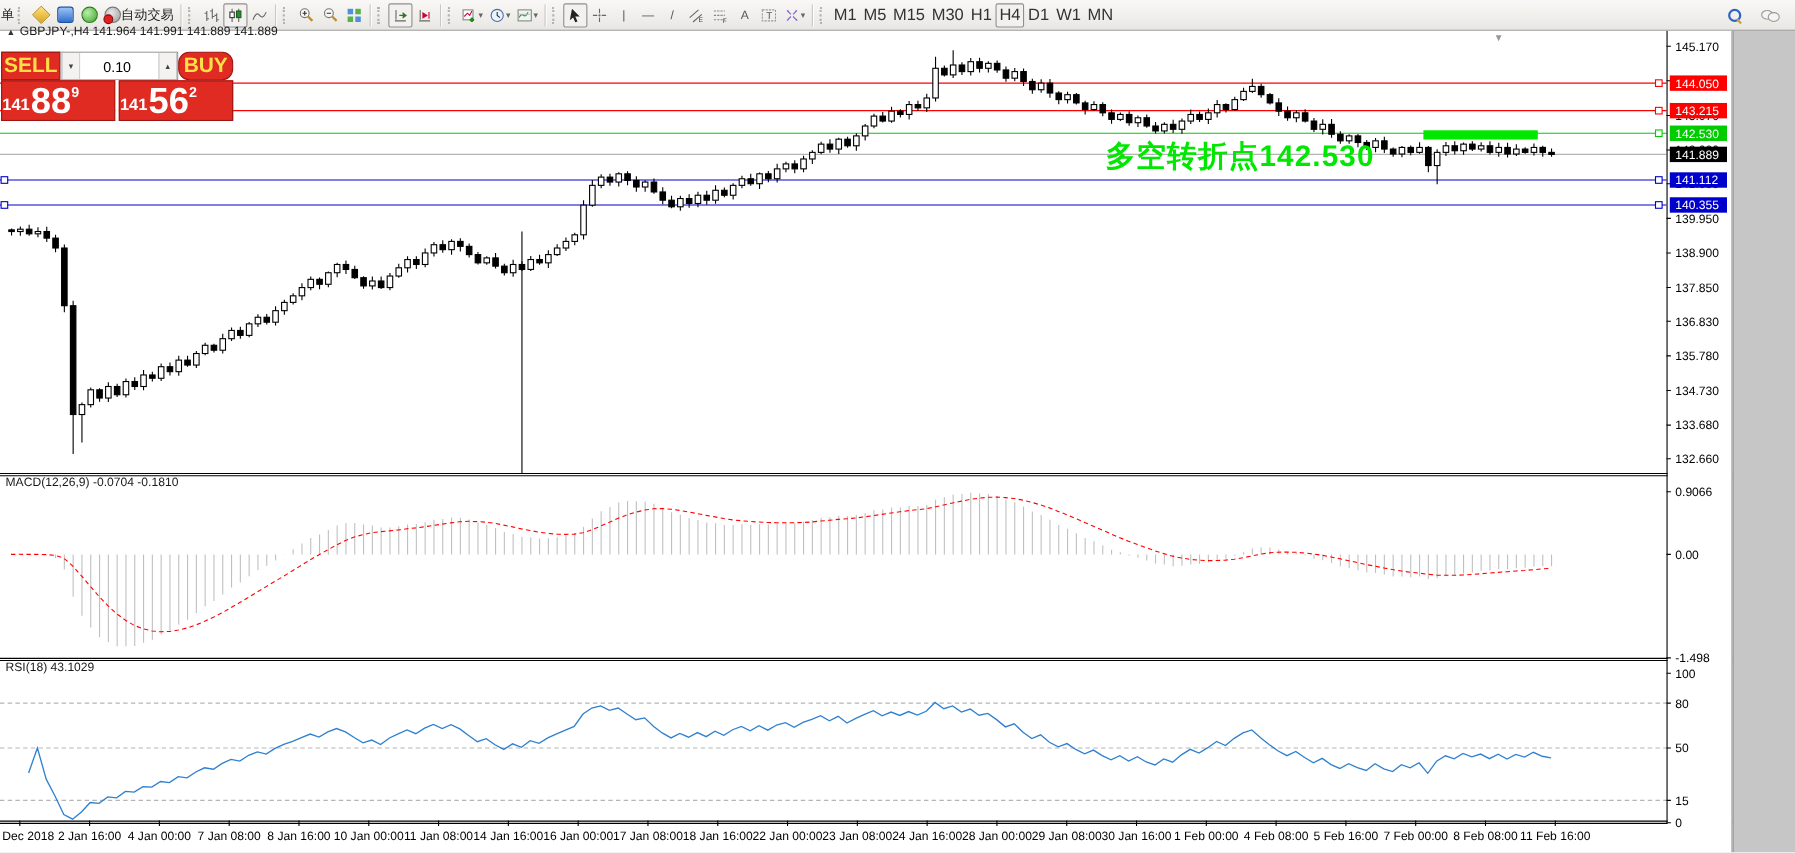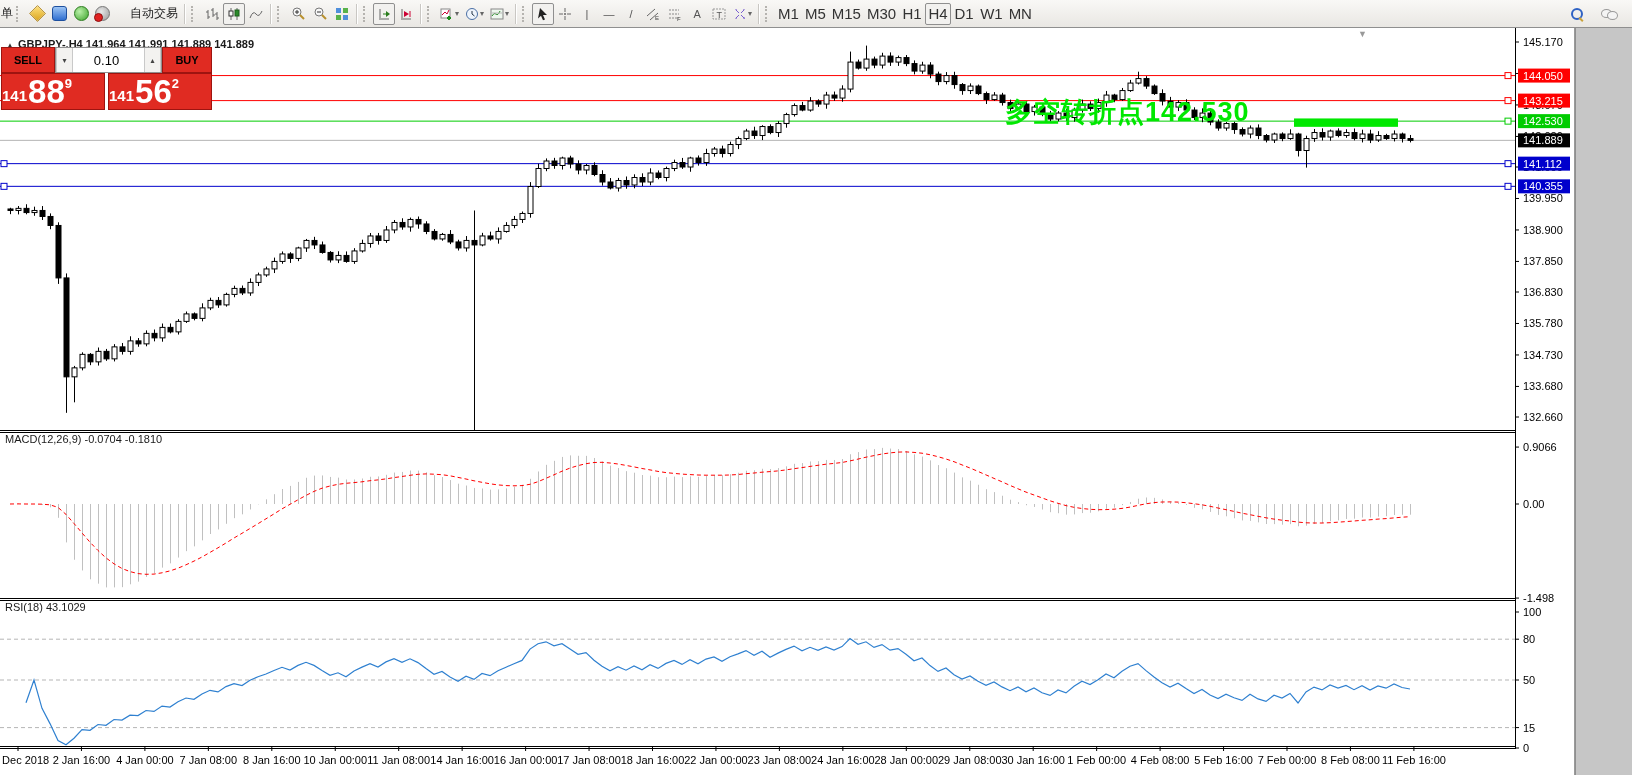--- a/index.html
+++ b/index.html
@@ -25,32 +25,32 @@
   .mag::before{content:"";position:absolute;left:0;top:0;width:8px;height:8px;border:2px solid #2f62c4;border-radius:50%;}
   .mag::after{content:"";position:absolute;left:9px;top:9px;width:5px;height:2px;background:#caa23a;transform:rotate(45deg);transform-origin:0 0;}
   .chat{position:relative;width:16px;height:12px;}
   .chat::before,.chat::after{content:"";position:absolute;border:1px solid #9a9a9a;background:#f4f4f4;border-radius:50%;width:9px;height:7px;}
   .chat::before{left:0;top:1px;}
   .chat::after{left:6px;top:3px;}
   #toolbar-right{margin-left:auto;display:flex;align-items:center;gap:10px;padding-right:12px;}
   
   #chart-wrap{position:absolute;left:0;top:28px;width:1575px;height:662px;background:#fff;}
   #right-strip{position:absolute;left:1575px;top:28px;width:57px;height:747px;background:#c6c6c6;border-left:1px solid #8f8f8f;box-sizing:border-box;}
-  #symbol-header{position:absolute;left:6px;top:38px;font-size:11px;color:#1a1a1a;z-index:5;font-weight:bold;}
+  #symbol-header{position:absolute;left:6px;top:23px;font-size:11px;color:#1a1a1a;z-index:5;}
   #symbol-header .tri{font-size:8px;margin-right:4px;color:#333;}
   #macd-header{position:absolute;left:5px;top:433px;font-size:11px;color:#1a1a1a;z-index:5;}
   #rsi-header{position:absolute;left:5px;top:601px;font-size:11px;color:#1a1a1a;z-index:5;}
-  #annotation{position:absolute;left:1005px;top:94px;font-size:27px;font-weight:bold;z-index:4;letter-spacing:1px;}
+  #annotation{position:absolute;left:1005px;top:124px;font-size:27px;font-weight:bold;z-index:4;letter-spacing:1px;}
   #scroll-end{position:absolute;left:1358px;top:29px;font-size:9px;color:#999;z-index:4;}
   
   #trade-panel{position:absolute;left:1px;top:47px;width:211px;height:63px;z-index:6;font-family:"Liberation Sans",sans-serif;}
   #tp-row1{display:flex;height:26px;}
-  .tp-btn{color:#000000;font-size:11px;font-weight:600;display:flex;align-items:center;justify-content:center;border:1px solid #9e1410;box-sizing:border-box;}
+  .tp-btn{color:#fde047;font-size:19px;font-weight:600;display:flex;align-items:center;justify-content:center;border:1px solid #9e1410;box-sizing:border-box;}
   #sell-btn{width:54px;}
-  #buy-btn{width:50px;}
+  #buy-btn{width:50px;border-radius:10px;}
   #vol-group{width:107px;display:flex;border:1px solid #8f8f8f;background:#fff;box-sizing:border-box;}
   .spin{width:17px;display:flex;align-items:center;justify-content:center;font-size:8px;color:#444;background:#f3f2f0;border:0;border-left:1px solid #c9c9c9;border-right:1px solid #c9c9c9;}
   #vol-input{flex:1;border:0;outline:0;text-align:center;font-size:13px;padding-right:6px;width:50px;font-family:"Liberation Sans",sans-serif;}
   #tp-row2{display:flex;height:37px;margin-top:0px;}
   .half{flex:1;color:#fff;display:flex;align-items:flex-end;justify-content:flex-start;border:1px solid #9e1410;box-sizing:border-box;}
   .half .pfx{font-size:15px;font-weight:bold;margin:0 1px 5px 0;}
   .half .big{font-size:33px;font-weight:bold;line-height:34px;}
   .half .sup{font-size:13px;font-weight:bold;margin-bottom:18px;}
   #half-gap{width:3px;background:#fff;}
 </style>
@@ -66,21 +66,21 @@
         <span class="icon-diamond"></span>
       </span>
     <span class="tbtn">
         <span class="icon-blue"></span>
       </span>
     <span class="tbtn">
         <span class="icon-green"></span>
       </span>
     <span class="tbtn" style="width:auto">
       <span class="icon-gear"></span>
-      <span class="cjk" style="margin-left:20px">自动交易</span>
+      <span class="cjk" style="margin-left:0">自动交易</span>
     </span>
     <span class="sep"></span>
       <span class="grip"></span>
     <span class="tbtn">
       <svg width="14" height="14">
           <path d="M3 3v9M3 10h2M1 5h2M8 1v9M8 8h2M6 3h2M12 5v8M12 11h2M10 7h2" stroke="#666" fill="none"></path>
         </svg>
     </span>
     <span class="tbtn active">
       <svg width="14" height="14">

